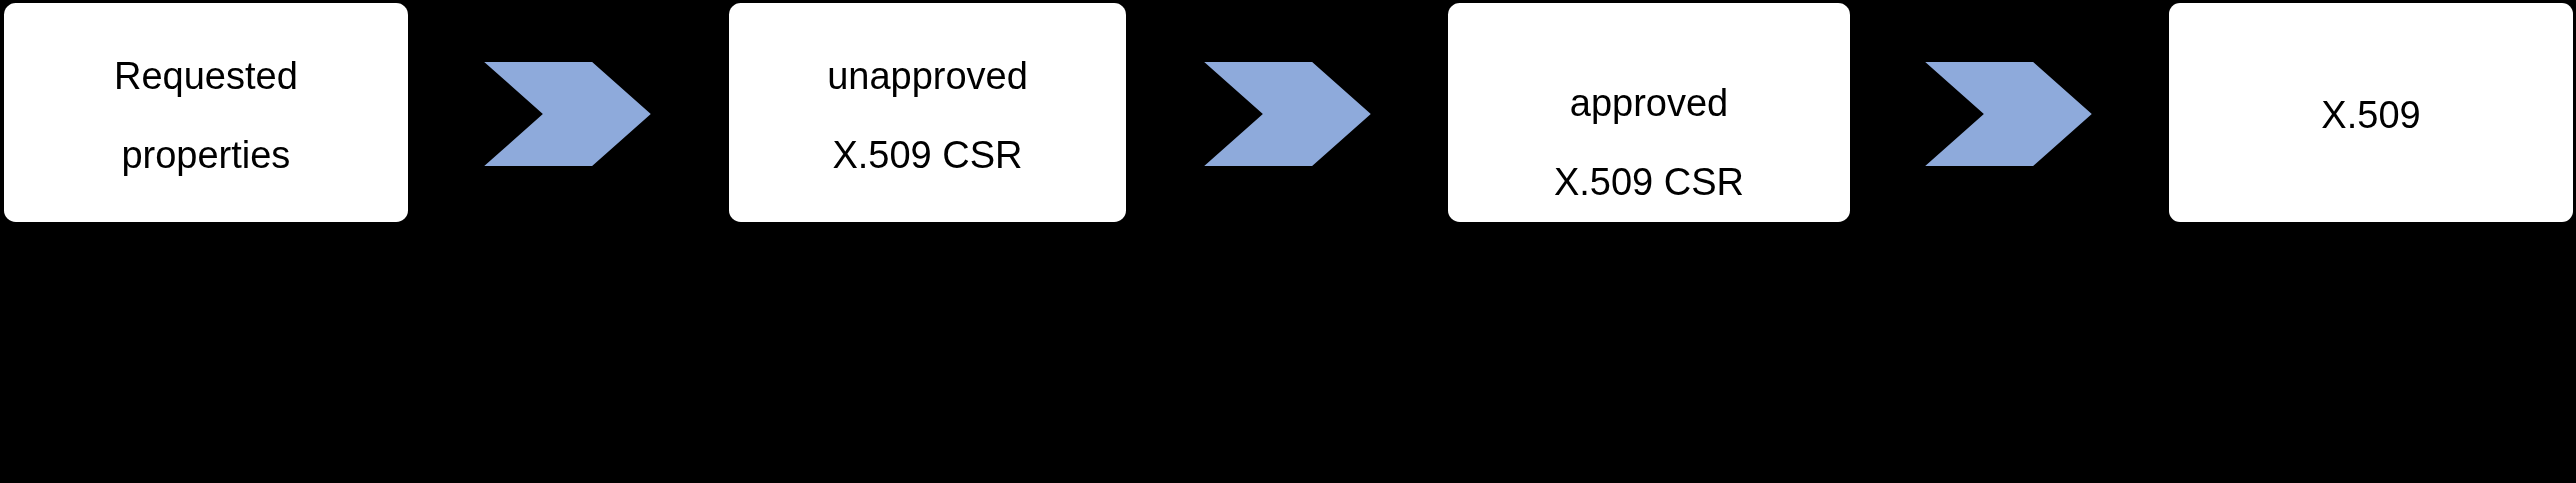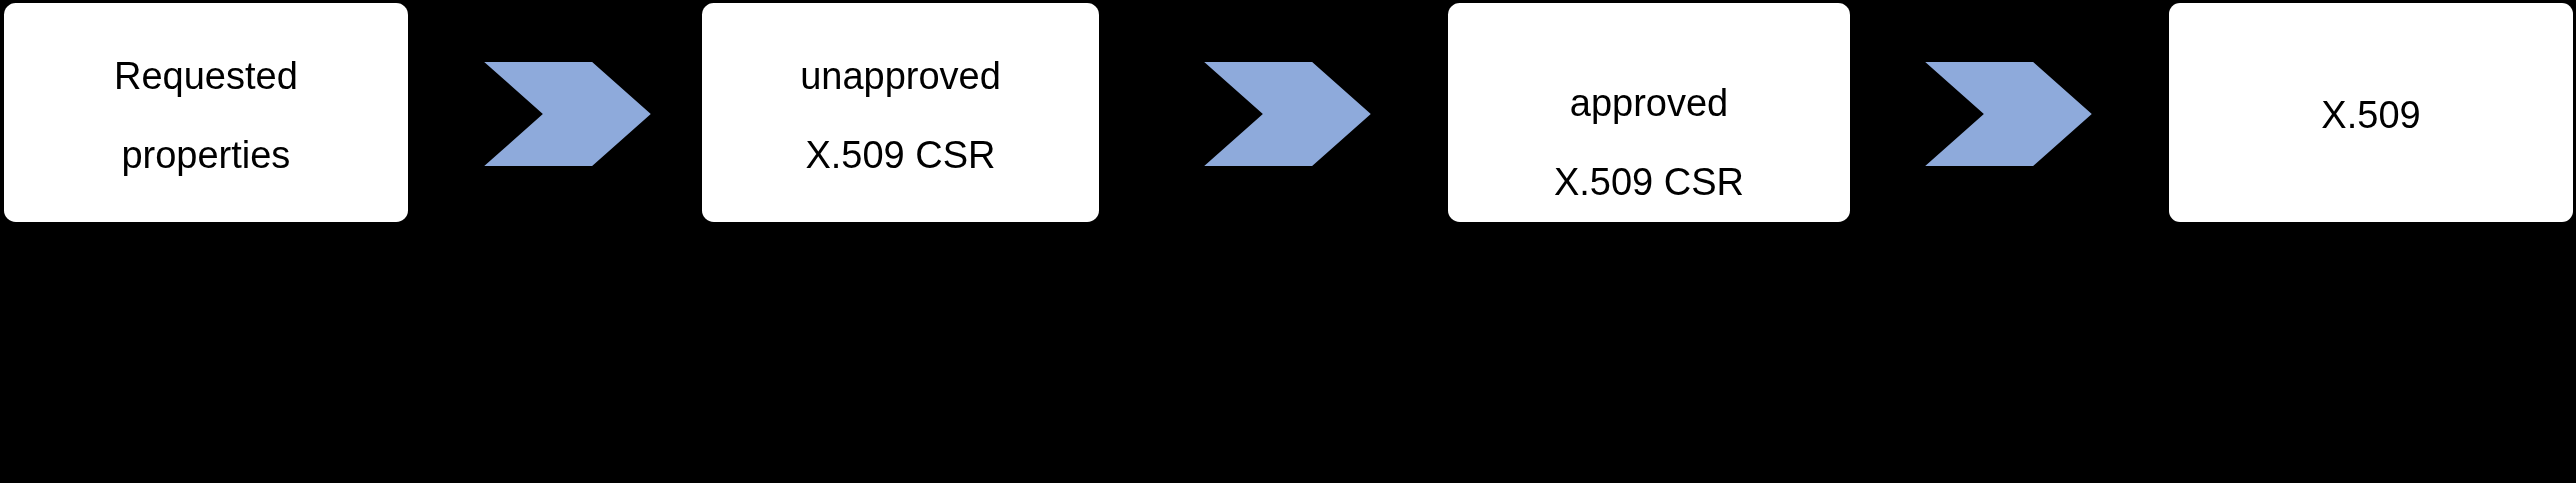--- a/index.html
+++ b/index.html
@@ -39,21 +39,21 @@
   .arrow {
     position: absolute;
     top: 62px;
     width: 167px;
     height: 104px;
     display: block;
   }
   
   #step-0 { left: 3.9px;    width: 404px; }
   #arrow-0 { left: 484px; }
-  #step-1 { left: 702px;  width: 397px; }
+  #step-1 { left: 729px;  width: 397px; }
   #arrow-1 { left: 1204px; }
   #step-2 { left: 1448px; width: 402px; justify-content: flex-end; }
   #arrow-2 { left: 1925px; }
   #step-3 { left: 2169px; width: 404px; border-radius: 11px; }
 </style>
 </head>
 <body>
 
 <div class="canvas">
 

